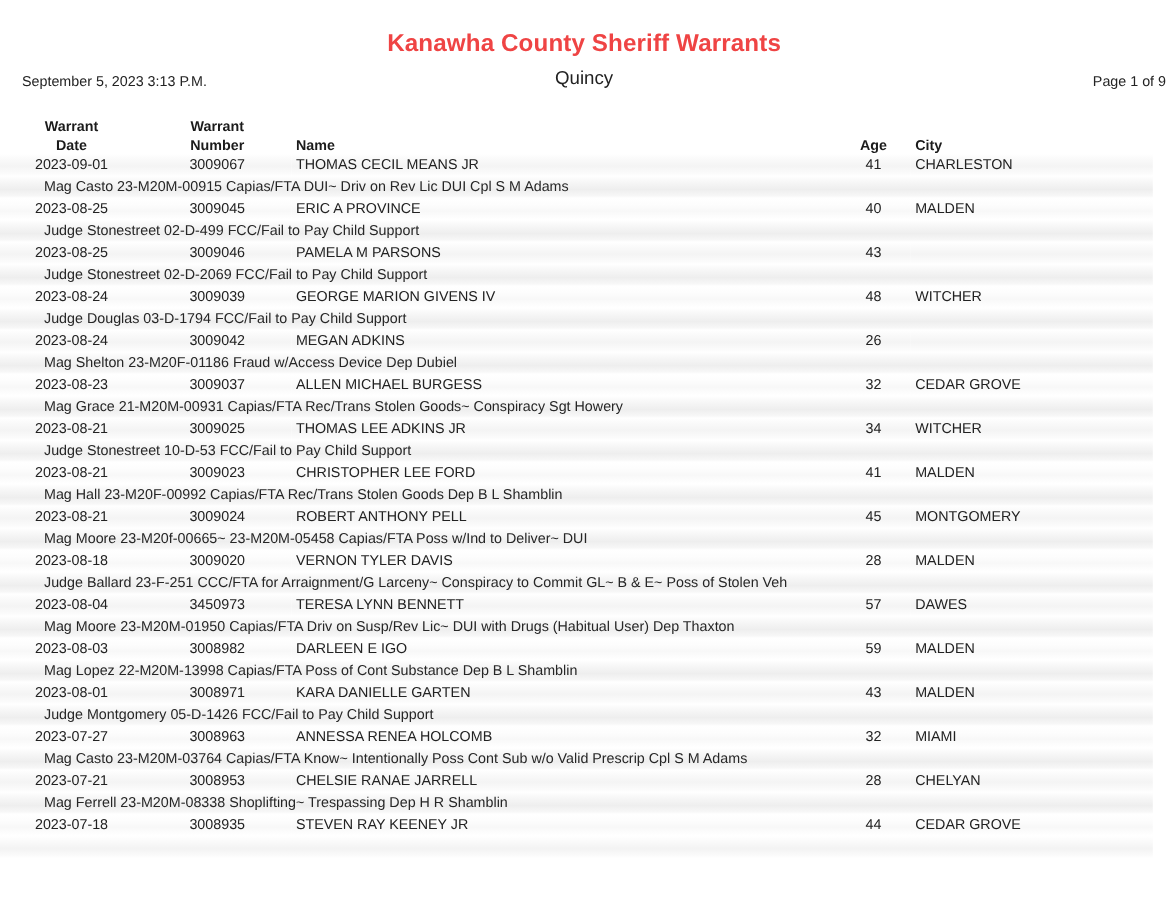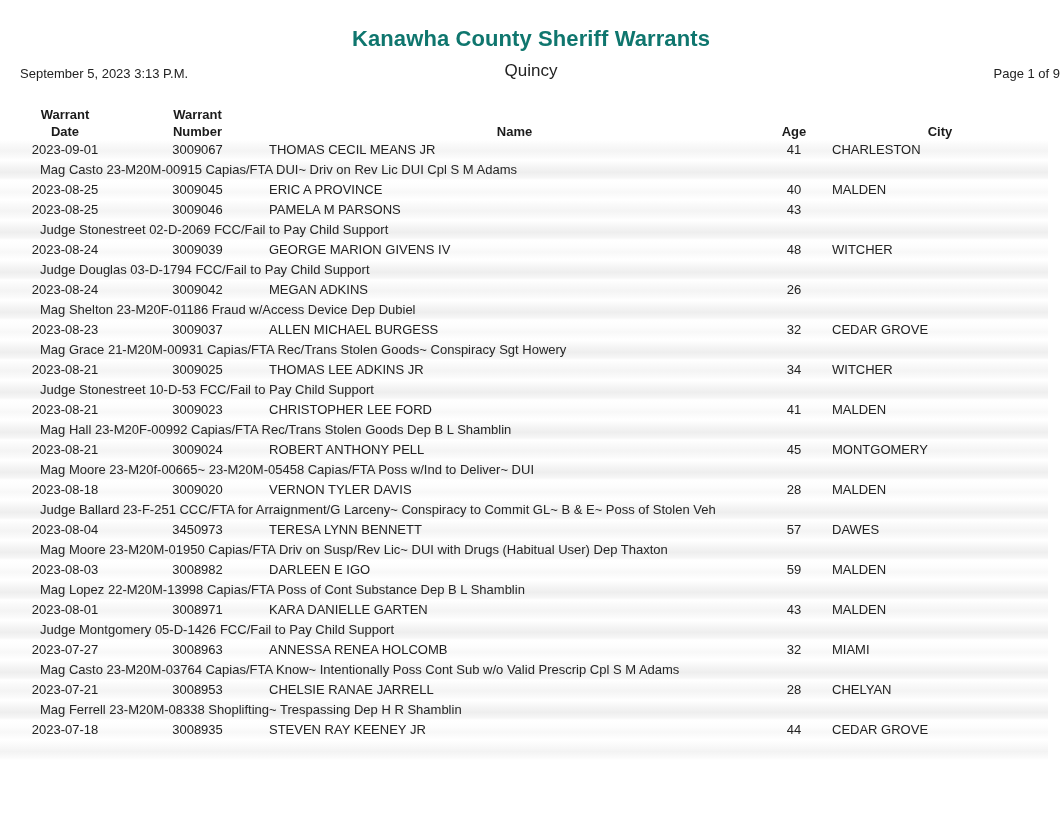--- a/index.html
+++ b/index.html
@@ -14,21 +14,21 @@
     color: #1a1a1a;
     overflow: hidden;
     position: relative;
   }
 
   
   #report-title {
     text-align: center;
     font-size: 22px;
     font-weight: bold;
-    color: #0f766e;
+    color: #ef4444;
     letter-spacing: 0.1px;
     margin: 0;
     padding-top: 26px;
     line-height: 26px;
   }
 
   #meta-row {
     position: relative;
     height: 30px;
     margin-top: 9px;
@@ -78,21 +78,21 @@
     font-weight: bold;
     color: #1b1b1b;
     padding: 0;
     vertical-align: bottom;
     line-height: 17px;
   }
   th.th-date, th.th-num {
     text-align: center;
   }
   th.th-name, th.th-city {
-    text-align: center;
+    text-align: left;
     padding-left: 4px;
   }
   th.th-age {
     text-align: center;
   }
   th .hdr-line1 { display: block; }
   th .hdr-line2 { display: block; }
 
   tbody tr { height: 20px; }
 
@@ -193,20 +193,23 @@
         <tr class="band-detail">
           <td class="cell-detail" colspan="5">Mag Casto 23-M20M-00915 Capias/FTA DUI~ Driv on Rev Lic DUI Cpl S M Adams</td>
         </tr>
         <tr class="band-b">
           <td class="cell-date">2023-08-25</td>
           <td class="cell-num">3009045</td>
           <td class="cell-name">ERIC A PROVINCE</td>
           <td class="cell-age">40</td>
           <td class="cell-city">MALDEN</td>
         </tr>
+        <tr class="band-detail">
+          <td class="cell-detail" colspan="5">Judge Stonestreet 02-D-499 FCC/Fail to Pay Child Support</td>
+        </tr>
         <tr class="band-a">
           <td class="cell-date">2023-08-25</td>
           <td class="cell-num">3009046</td>
           <td class="cell-name">PAMELA M PARSONS</td>
           <td class="cell-age">43</td>
           <td class="cell-city"></td>
         </tr>
         <tr class="band-detail">
           <td class="cell-detail" colspan="5">Judge Stonestreet 02-D-2069 FCC/Fail to Pay Child Support</td>
         </tr>

